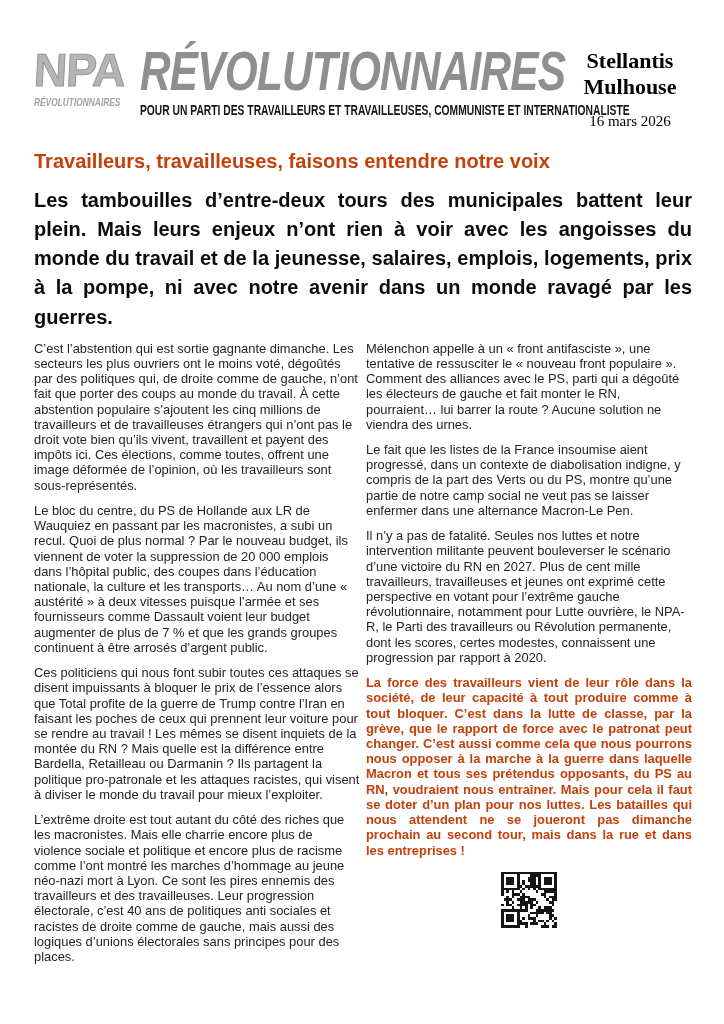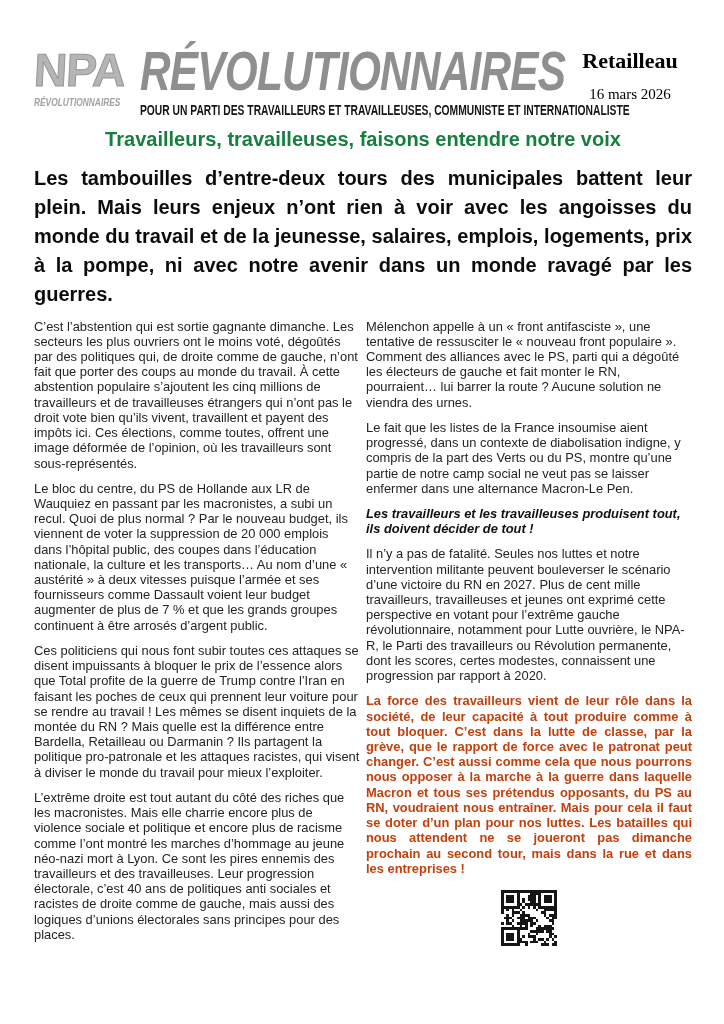--- a/index.html
+++ b/index.html
@@ -29,21 +29,21 @@
     font-size:14.5px;font-weight:bold;color:#141414;white-space:nowrap;
     transform:scaleX(0.71);transform-origin:left;margin-top:5px;letter-spacing:0;
   }
   .masthead-right{
     width:148px;flex:0 0 auto;text-align:center;
     font-family:"Liberation Serif",serif;padding-top:2px;
   }
   .edition-name{font-size:22px;font-weight:bold;line-height:1.2;color:#000;}
   .edition-date{font-size:15px;color:#000;margin-top:12px;}
   
-  .headline{ text-align:center;font-weight:bold;font-size:20px;color:#15803d;margin-top:10px;padding-right:12px;}
+  .headline{ text-align:left;font-weight:bold;font-size:20px;color:#c2410c;margin-top:20px;padding-right:12px;}
   .headline .line2{margin-top:13px;}
   
   .intro{
     font-weight:bold;font-size:20px;line-height:1.46;text-align:justify;
     color:#0c0c0c;margin-top:13px;padding-right:12px;
   }
   
   .columns{display:flex;gap:6px;margin-top:9px;padding-right:12px;}
   .col{flex:1 1 0;font-size:12.9px;line-height:1.18;color:#242424;}
   .col p{margin:0 0 10px 0;}
@@ -64,21 +64,22 @@
     <div class="logo">
       <div class="logo-acronym">NPA</div>
       <div class="logo-sub">RÉVOLUTIONNAIRES</div>
     </div>
     <div class="masthead-center">
       <div class="paper-title">RÉVOLUTIONNAIRES</div>
       <div class="paper-subtitle">POUR UN PARTI DES TRAVAILLEURS ET TRAVAILLEUSES, COMMUNISTE ET INTERNATIONALISTE</div>
     </div>
     <div class="masthead-right">
       <div class="edition-name">
-        <div>Retailleau</div>
+        <div>Stellantis</div>
+        <div>Mulhouse</div>
       </div>
       <div class="edition-date">16 mars 2026</div>
     </div>
   </div>
 
   <div class="headline">
     <div class="line1">Travailleurs, travailleuses, faisons entendre notre voix</div>
   </div>
 
   <div class="intro">Les tambouilles d’entre-deux tours des municipales battent leur plein. Mais leurs enjeux n’ont rien à voir avec les angoisses du monde du travail et de la jeunesse, salaires, emplois, logements, prix à la pompe, ni avec notre avenir dans un monde ravagé par les guerres.</div>
@@ -86,21 +87,20 @@
   <div class="columns">
     <div class="col">
       <p>C’est l’abstention qui est sortie gagnante dimanche. Les secteurs les plus ouvriers ont le moins voté, dégoûtés par des politiques qui, de droite comme de gauche, n’ont fait que porter des coups au monde du travail. À cette abstention populaire s’ajoutent les cinq millions de travailleurs et de travailleuses étrangers qui n’ont pas le droit vote bien qu’ils vivent, travaillent et payent des impôts ici. Ces élections, comme toutes, offrent une image déformée de l’opinion, où les travailleurs sont sous-représentés.</p>
       <p>Le bloc du centre, du PS de Hollande aux LR de Wauquiez en passant par les macronistes, a subi un recul. Quoi de plus normal ? Par le nouveau budget, ils viennent de voter la suppression de 20 000 emplois dans l’hôpital public, des coupes dans l’éducation nationale, la culture et les transports… Au nom d’une « austérité » à deux vitesses puisque l’armée et ses fournisseurs comme Dassault voient leur budget augmenter de plus de 7 % et que les grands groupes continuent à être arrosés d’argent public.</p>
       <p>Ces politiciens qui nous font subir toutes ces attaques se disent impuissants à bloquer le prix de l’essence alors que Total profite de la guerre de Trump contre l’Iran en faisant les poches de ceux qui prennent leur voiture pour se rendre au travail ! Les mêmes se disent inquiets de la montée du RN ? Mais quelle est la différence entre Bardella, Retailleau ou Darmanin ? Ils partagent la politique pro-patronale et les attaques racistes, qui visent à diviser le monde du travail pour mieux l’exploiter.</p>
       <p>L’extrême droite est tout autant du côté des riches que les macronistes. Mais elle charrie encore plus de violence sociale et politique et encore plus de racisme comme l’ont montré les marches d’hommage au jeune néo-nazi mort à Lyon. Ce sont les pires ennemis des travailleurs et des travailleuses. Leur progression électorale, c’est 40 ans de politiques anti sociales et racistes de droite comme de gauche, mais aussi des logiques d’unions électorales sans principes pour des places.</p>
     </div>
     <div class="col">
       <p>Mélenchon appelle à un « front antifasciste », une tentative de ressusciter le « nouveau front populaire ». Comment des alliances avec le PS, parti qui a dégoûté les électeurs de gauche et fait monter le RN, pourraient… lui barrer la route ? Aucune solution ne viendra des urnes.</p>
       <p>Le fait que les listes de la France insoumise aient progressé, dans un contexte de diabolisation indigne, y compris de la part des Verts ou du PS, montre qu’une partie de notre camp social ne veut pas se laisser enfermer dans une alternance Macron-Le Pen.</p>
-      <p class="subhead">Les travailleurs et les travailleuses produisent tout, ils doivent décider de tout !</p>
       <p>Il n’y a pas de fatalité. Seules nos luttes et notre intervention militante peuvent bouleverser le scénario d’une victoire du RN en 2027. Plus de cent mille travailleurs, travailleuses et jeunes ont exprimé cette perspective en votant pour l’extrême gauche révolutionnaire, notamment pour Lutte ouvrière, le NPA-R, le Parti des travailleurs ou Révolution permanente, dont les scores, certes modestes, connaissent une progression par rapport à 2020.</p>
       <p class="closing">La force des travailleurs vient de leur rôle dans la société, de leur capacité à tout produire comme à tout bloquer. C’est dans la lutte de classe, par la grève, que le rapport de force avec le patronat peut changer. C’est aussi comme cela que nous pourrons nous opposer à la marche à la guerre dans laquelle Macron et tous ses prétendus opposants, du PS au RN, voudraient nous entraîner. Mais pour cela il faut se doter d’un plan pour nos luttes. Les batailles qui nous attendent ne se joueront pas dimanche prochain au second tour, mais dans la rue et dans les entreprises !</p>
       <div class="qr-wrap">
         <div class="qr" id="qr">
             <i class="d"></i>
             <i class="d"></i>
             <i class="d"></i>
             <i class="d"></i>
             <i class="d"></i>
             <i class="d"></i>

